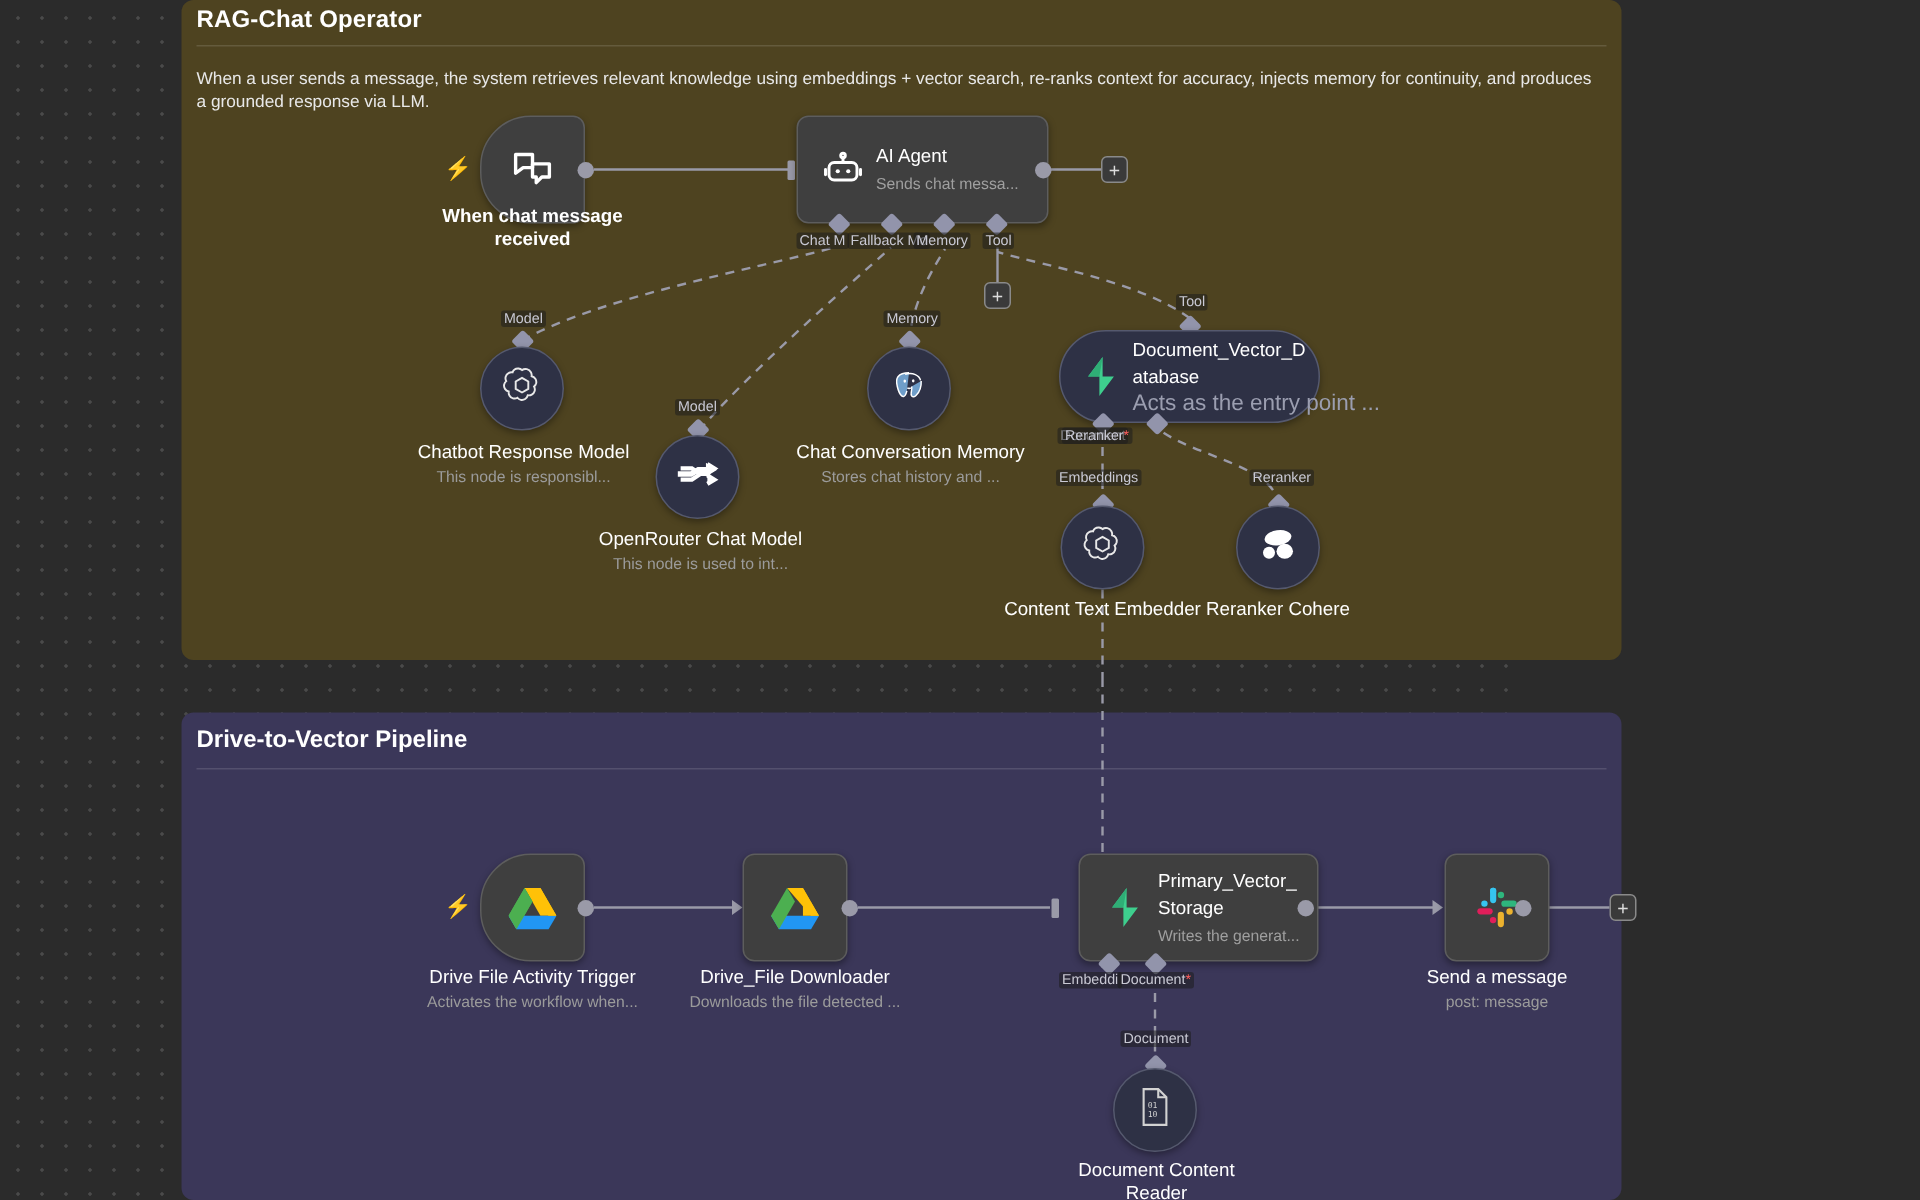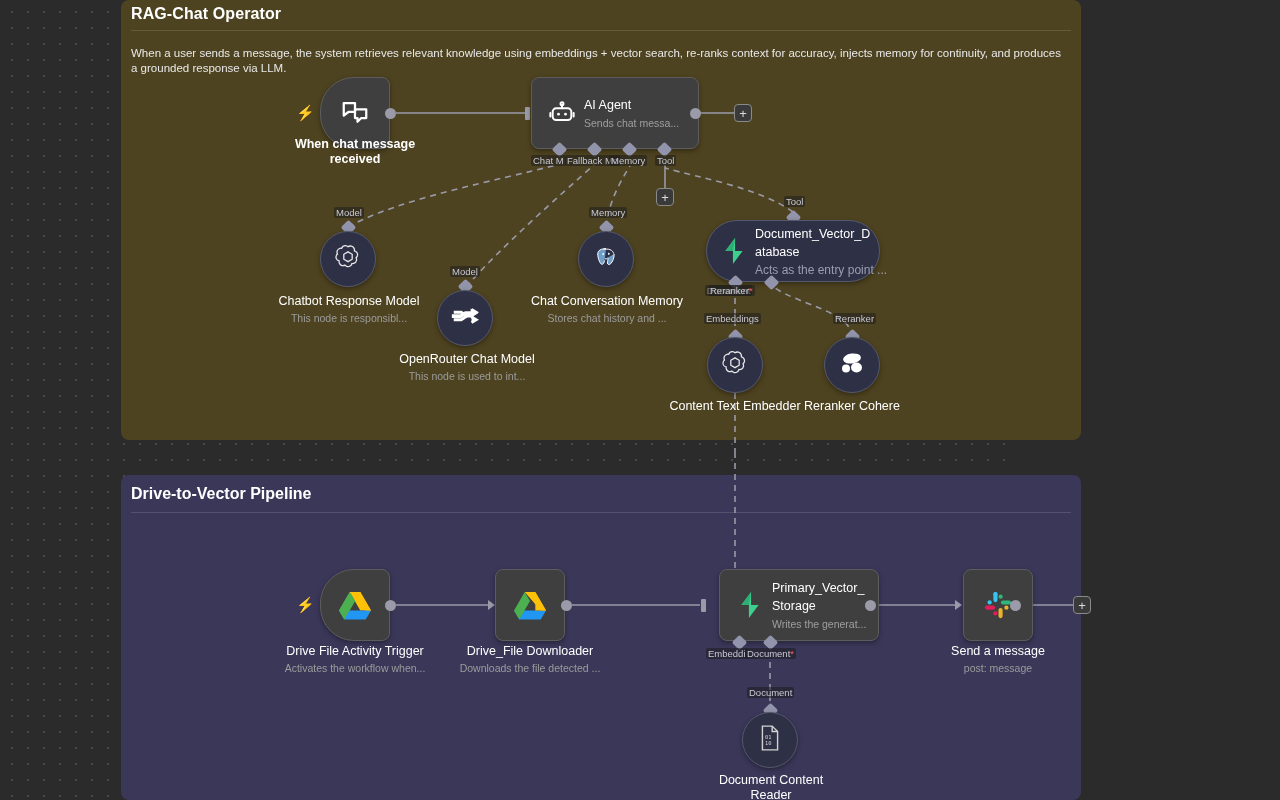--- a/index.html
+++ b/index.html
@@ -59,21 +59,21 @@
             white-space:nowrap; overflow:hidden; text-overflow:ellipsis; }
 
   
   .npill {
     position:absolute; width:174px; height:62px; border-radius:31px;
     background:#2e3145; border:1px solid #55596e;
     display:flex; align-items:center; box-shadow:0 2px 5px rgba(0,0,0,.35);
   }
   .npill .icon { width:42px; display:flex; align-items:center; justify-content:center; margin-left:6px; flex:0 0 auto; }
   .npill .ntitle { font-size:12.5px; color:#ffffff; line-height:15px; }
-  .npill .nsub { font-size:12px; color:#9b9eb0; }
+  .npill .nsub { font-size:15px; color:#9b9eb0; }
 
   
   .ncirc {
     position:absolute; width:56px; height:56px; border-radius:50%;
     background:#2e3145; border:1px solid #55596e;
     display:flex; align-items:center; justify-content:center;
     box-shadow:0 2px 5px rgba(0,0,0,.35);
   }
 
   .caption {

